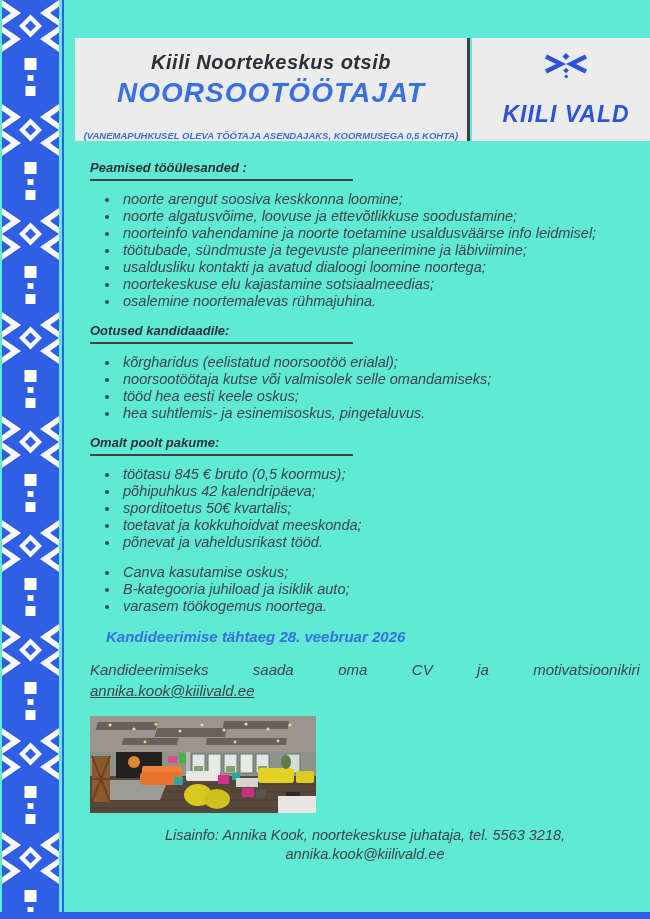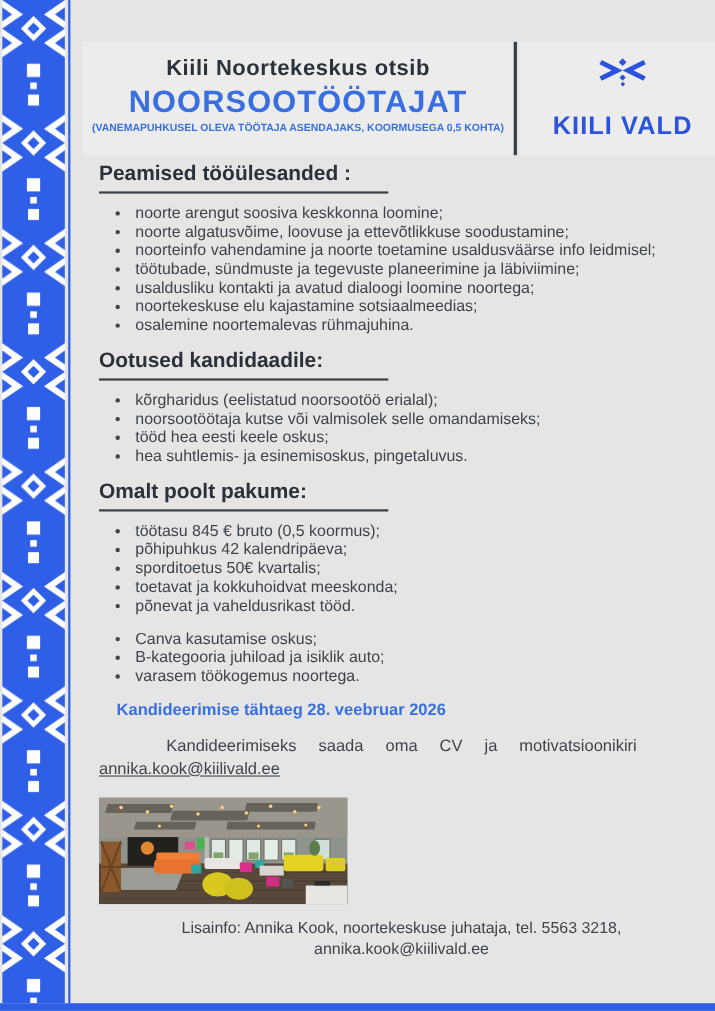--- a/index.html
+++ b/index.html
@@ -1,43 +1,43 @@
 <!DOCTYPE html>
 <html style="--pattern-blue: #2e5fe6; --accent-blue: #3a6fe0; --logo-blue: #2b53dd; --heading-dark: #2b313a; --body-text: #3e444b; --box-gray: #ececec; --divider-dark: #3b4046; --underline-light: #c9c9c9;"><head>
 <meta charset="utf-8">
 <style>
   html,body{margin:0;padding:0;background:#fff;}
-  .page{position:relative;width:650px;height:919px;background:#e5e5e5;overflow:hidden;
-        font-family:"Liberation Sans",sans-serif;}
+  .page{position:relative;width:650px;height:919px;background:#5eead4;overflow:hidden;
+        font-family:"Liberation Sans",sans-serif;font-style:italic;}
 
   
   .border-strip{position:absolute;left:2px;top:0;}
   .accent-line{position:absolute;left:62px;top:0;width:2px;height:912px;background:var(--pattern-blue,#2e5fe6);}
   .bottom-bar{position:absolute;left:0;top:912px;width:650px;height:7px;background:var(--pattern-blue,#2e5fe6);}
 
   
   .header-box{position:absolute;left:75px;top:38px;width:392px;height:103px;
               background:var(--box-gray,#ececec);text-align:center;}
   .h-intro{margin-top:13px;font-size:20px;font-weight:bold;color:var(--heading-dark,#2b313a);letter-spacing:.5px;}
   .h-title{margin-top:3px;font-size:28px;font-weight:800;color:var(--accent-blue,#3a6fe0);letter-spacing:1px;}
-  .h-sub{margin-top:2px;font-size:9.5px;font-weight:bold;color:var(--accent-blue,#3a6fe0);}
+  .h-sub{margin-top:21px;font-size:9.5px;font-weight:bold;color:var(--accent-blue,#3a6fe0);}
   .header-divider{position:absolute;left:467px;top:38px;width:3px;height:103px;background:var(--divider-dark,#3b4046);}
   .logo-box{position:absolute;left:472px;top:38px;width:188px;height:103px;background:var(--box-gray,#ececec);
             display:flex;flex-direction:column;align-items:center;justify-content:center;gap:19px;}
   .logo-text{font-size:23px;font-weight:800;color:var(--logo-blue,#2b53dd);letter-spacing:1px;}
 
   
   .content{position:absolute;left:90px;top:148px;width:550px;color:var(--body-text,#3e444b);}
-  .sec-h{margin:0 0 10px 0;font-size:19px;font-weight:bold;color:var(--heading-dark,#2b313a);}
+  .sec-h{margin:12px 0 10px 0;font-size:13px;font-weight:bold;color:var(--heading-dark,#2b313a);}
   .sec-h .rule{display:inline-block;min-width:263px;border-bottom:2px solid var(--divider-dark,#3b4046);padding-bottom:4px;}
   .sec-h .rule.light{border-bottom:1px solid var(--underline-light,#c9c9c9);}
   .bullets{margin:0 0 13px 0;padding-left:30px;font-size:14.5px;line-height:17px;text-align:justify;}
   .bullets li{padding-left:3px;}
   .deadline{margin:5px 16px 16px;font-size:15px;font-weight:bold;color:var(--accent-blue,#3a6fe0);}
-  .apply-row{display:flex;justify-content:center;font-size:15px;margin:0 0 4px;gap:20px;}
+  .apply-row{display:flex;justify-content:space-between;font-size:15px;margin:0 0 4px;gap:20px;}
   .apply-email{margin:0 0 17px;font-size:15px;}
   .apply-email a{color:inherit;text-decoration:underline;cursor:pointer;}
   .start-date{margin:0 0 15px;font-size:15px;}
   .photo{width:226px;height:97px;margin:0 0 13px;line-height:0;}
   .footer{text-align:center;font-size:14.5px;line-height:19px;}
 </style>
 </head>
 <body>
 
 <div class="page">

